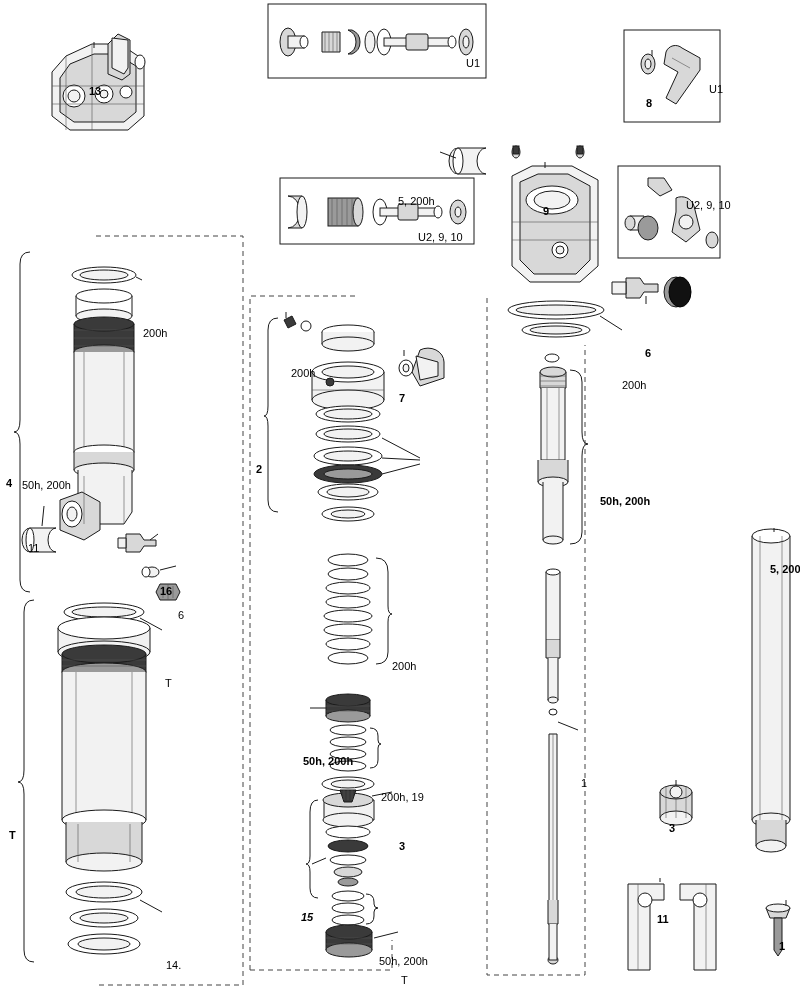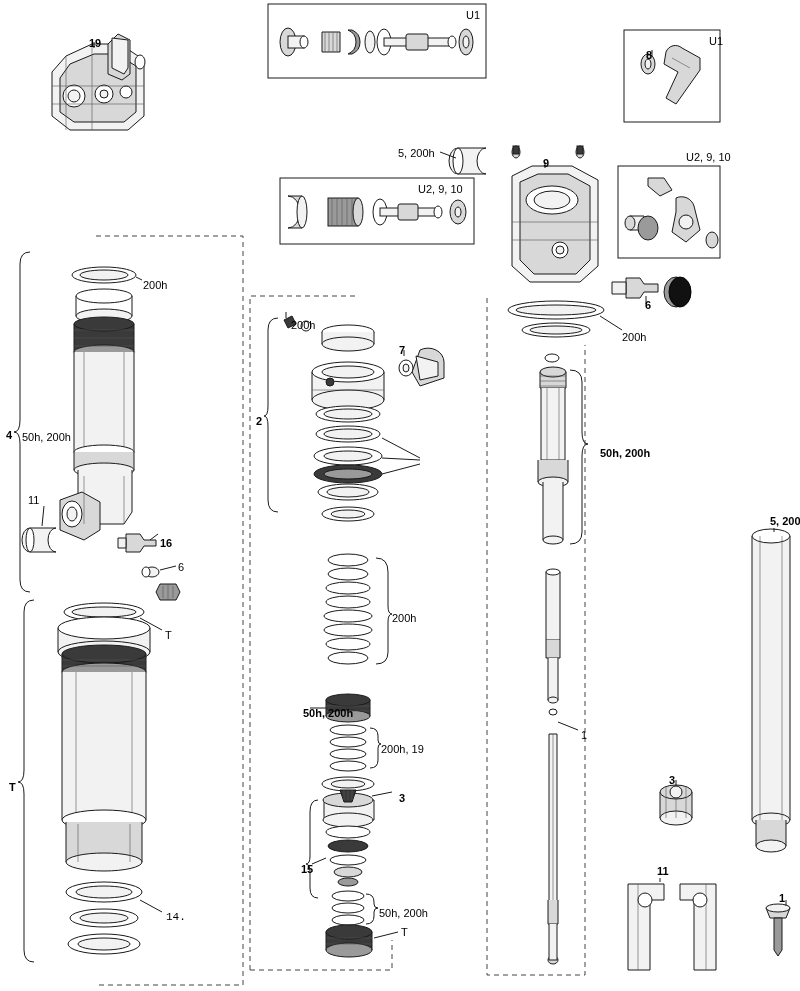--- a/index.html
+++ b/index.html
@@ -15,20 +15,21 @@
     font-family: "Liberation Sans", sans-serif;
     overflow: hidden;
   }
   .lbl {
     position: absolute;
     font-family: "Liberation Sans", sans-serif;
     font-size: 11px;
     color: #000000;
     white-space: nowrap;
     line-height: 1;
+    margin-top: 48px;
   }
   .lbl.b { font-weight: bold; }
   svg.layer {
     position: absolute;
     left: 0; top: 0;
     width: 800px;
     height: 991px;
     pointer-events: none;
   }
   .ln { stroke: #1a1a1a; stroke-width: 1; fill: none; }
@@ -413,21 +414,21 @@
 
     <g>
       <path class="part-m" d="M766 908 L790 908 L786 918 L770 918 Z"></path>
       <ellipse class="part-l" cx="778" cy="908" rx="12" ry="4"></ellipse>
       <path class="part-d" d="M774 918 L782 918 L782 950 L778 956 L774 950 Z"></path>
       <path class="ln" d="M786 900 L786 906"></path>
     </g>
 
   </svg>
 
-  <div class="lbl b" style="left:89px;  top:38px;">19</div>
+  <div class="lbl b" style="left:89px;  top:38px;">13</div>
   <div class="lbl" style="left:466px; top:10px;">U1</div>
   <div class="lbl" style="left:709px; top:36px;">U1</div>
   <div class="lbl b" style="left:646px; top:50px;">8</div>
   <div class="lbl" style="left:398px; top:148px;">5, 200h</div>
   <div class="lbl b" style="left:543px; top:158px;">9</div>
   <div class="lbl" style="left:686px; top:152px;">U2, 9, 10</div>
   <div class="lbl" style="left:418px; top:184px;">U2, 9, 10</div>
   <div class="lbl" style="left:143px; top:280px;">200h</div>
   <div class="lbl b" style="left:645px; top:300px;">6</div>
   <div class="lbl" style="left:622px; top:332px;">200h</div>
@@ -443,19 +444,19 @@
   <div class="lbl" style="left:178px; top:562px;">6</div>
   <div class="lbl" style="left:392px; top:613px;">200h</div>
   <div class="lbl" style="left:165px; top:630px;">T</div>
   <div class="lbl b" style="left:303px; top:708px;">50h, 200h</div>
   <div class="lbl" style="left:581px; top:730px;">1</div>
   <div class="lbl" style="left:381px; top:744px;">200h, 19</div>
   <div class="lbl b" style="left:9px;   top:782px;">T</div>
   <div class="lbl b" style="left:669px; top:775px;">3</div>
   <div class="lbl b" style="left:399px; top:793px;">3</div>
   <div class="lbl b" style="left:657px; top:866px;">11</div>
-  <div class="lbl b" style="left:301px; top:864px;">15</div>
+  <div class="lbl b" style="left:301px; top:864px;font-style:italic;">15</div>
   <div class="lbl b" style="left:779px; top:893px;">1</div>
-  <div class="lbl" style="left:166px; top:912px;font-family:Liberation Mono, monospace;">14.</div>
+  <div class="lbl" style="left:166px; top:912px;">14.</div>
   <div class="lbl" style="left:379px; top:908px;">50h, 200h</div>
   <div class="lbl" style="left:401px; top:927px;">T</div>
 
 </div>
 
 </body></html>

